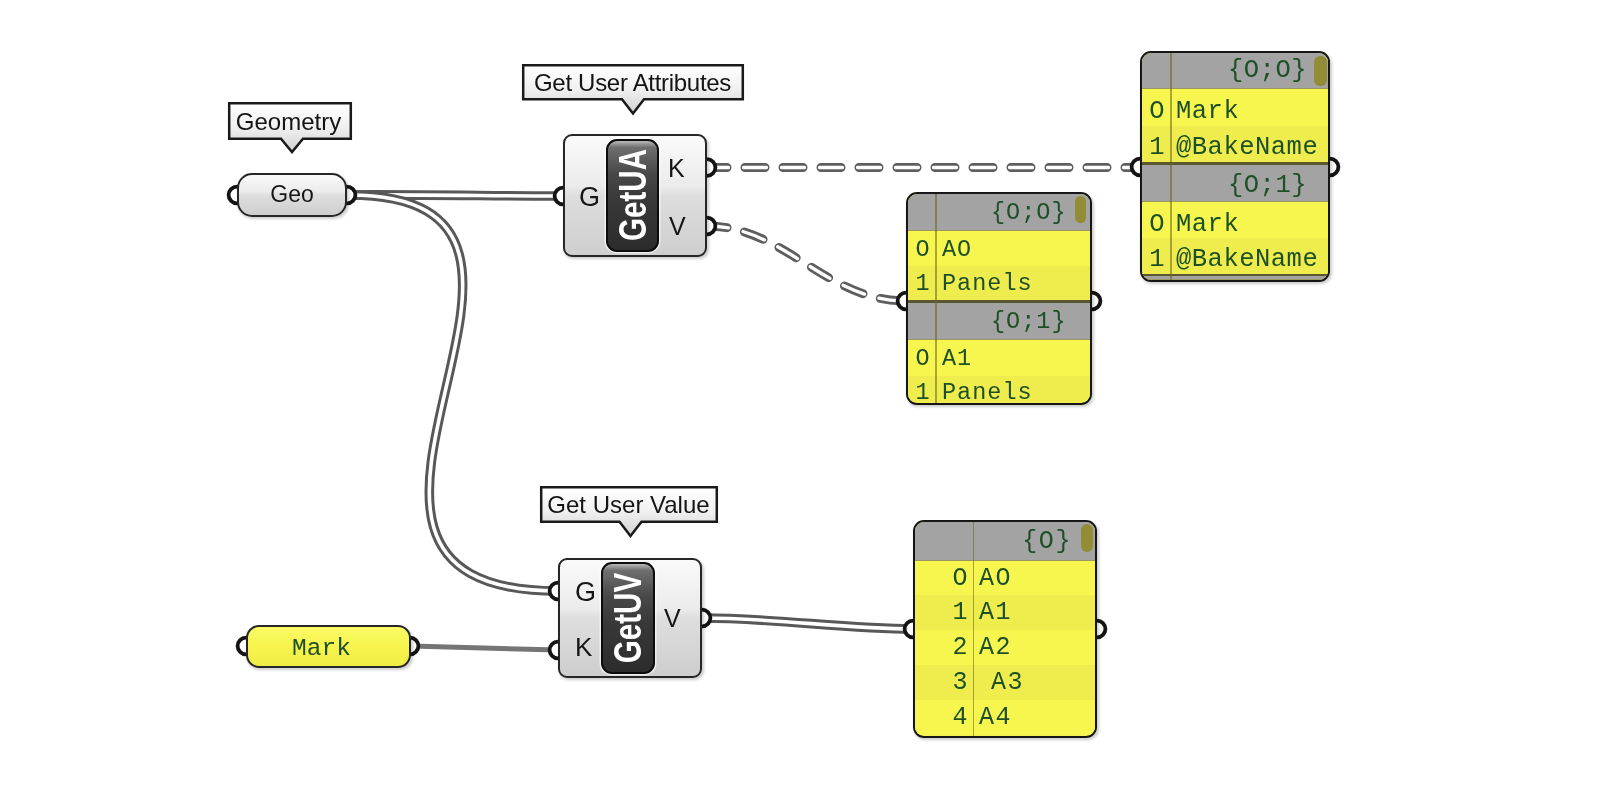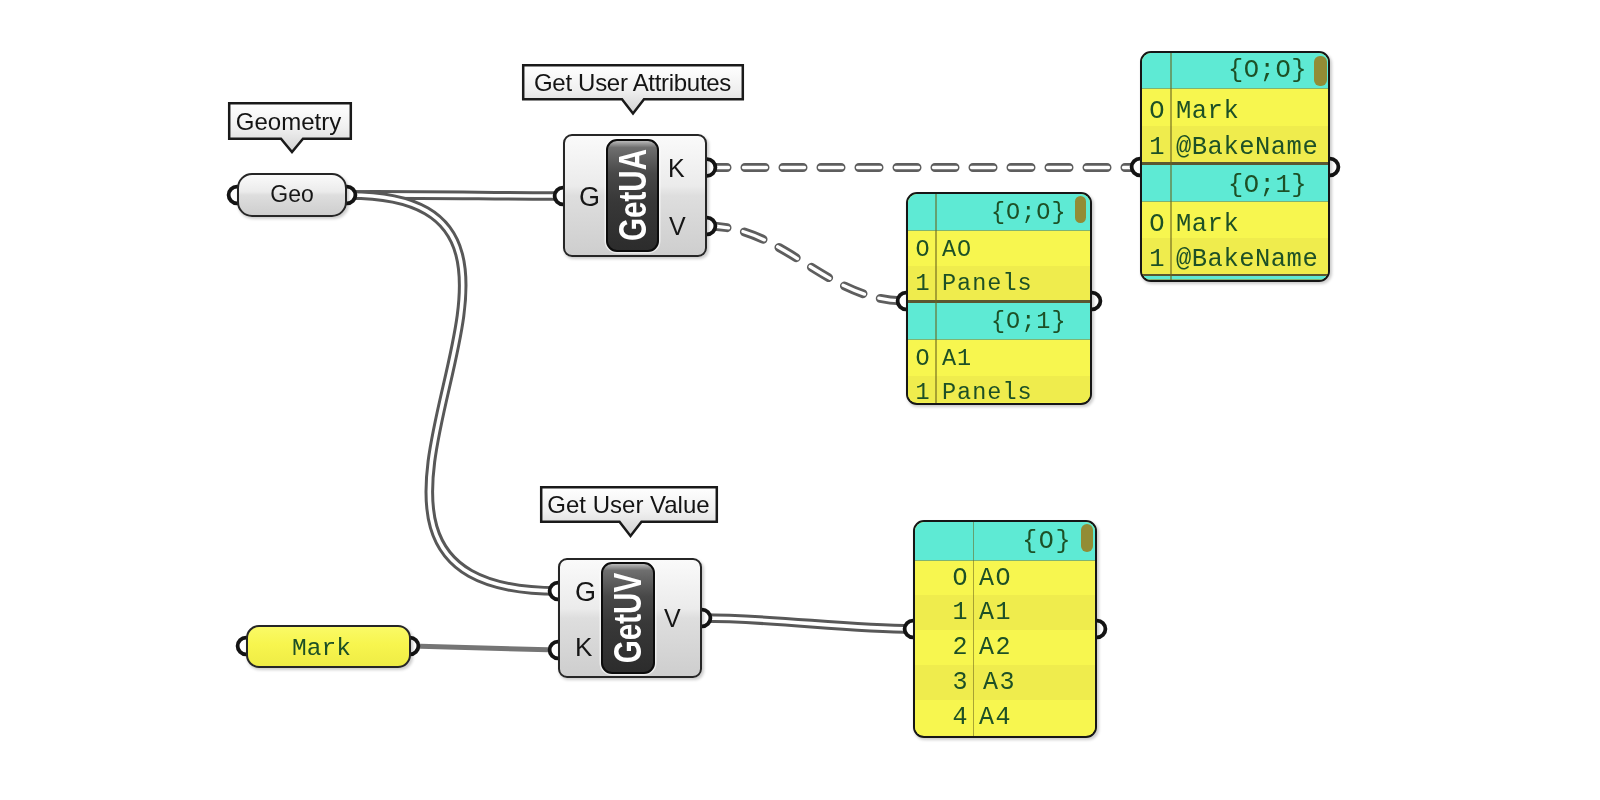--- a/index.html
+++ b/index.html
@@ -15,21 +15,21 @@
   .dblock{position:absolute;border:2px solid #0c0c0c;border-radius:11px;box-sizing:border-box;
         background:linear-gradient(180deg,#b8b8b8 0%,#6f6f6f 6%,#484848 30%,#383838 55%,#2c2c2c 100%);
         box-shadow:0 0 0 1.5px rgba(255,255,255,0.6);overflow:hidden;}
   .dblock span{position:absolute;left:50%;top:50%;
         transform:translate(-50%,-50%) rotate(-90deg) scaleX(0.76);
         color:#fff;font-weight:bold;font-size:39px;white-space:nowrap;}
   .panel{position:absolute;z-index:2;border:2.5px solid #161616;border-radius:11px;
         background:#f4f250;box-sizing:border-box;overflow:hidden;
         font-family:"Liberation Mono",monospace;color:#1d5026;
         box-shadow:1.5px 2px 3px rgba(0,0,0,0.2);}
-  .ph{position:relative;background:#5eead4;box-sizing:border-box;border-bottom:1.5px solid rgba(150,143,48,0.6);}
+  .ph{position:relative;background:#a3a3a3;box-sizing:border-box;border-bottom:1.5px solid rgba(150,143,48,0.6);}
   .pr{position:relative;}
   .row-a{background:#f7f64f;}
   .row-b{background:#efec4d;}
   .idx{position:absolute;left:0;text-align:right;}
   .val{position:absolute;}
   .pdiv{position:absolute;top:0;bottom:0;width:1.5px;background:rgba(105,100,30,0.55);z-index:5;}
   .sep{position:relative;background:#5a5730;}
   .blob{position:absolute;background:#928c35;border-radius:6px;z-index:6;}
   .htx{position:absolute;}
   .mono{font-family:"Liberation Mono",monospace;color:#1d5026;}
@@ -192,21 +192,21 @@
   <div class="pr row-b" style="height:34.9px;">
         <span class="idx" style="width:54px;top:3px;">1</span>
         <span class="val" style="left:64px;top:3px;">A1</span>
       </div>
   <div class="pr row-a" style="height:34.9px;">
         <span class="idx" style="width:54px;top:3px;">2</span>
         <span class="val" style="left:64px;top:3px;">A2</span>
       </div>
   <div class="pr row-b" style="height:34.9px;">
         <span class="idx" style="width:54px;top:3px;">3</span>
-        <span class="val" style="left:68px;top:3px;">A3</span>
+        <span class="val" style="left:76px;top:3px;">A3</span>
       </div>
   <div class="pr row-a" style="height:34.9px;">
         <span class="idx" style="width:54px;top:3px;">4</span>
         <span class="val" style="left:64px;top:3px;">A4</span>
       </div>
 </div>
 
 </div>
 
 </body></html>

